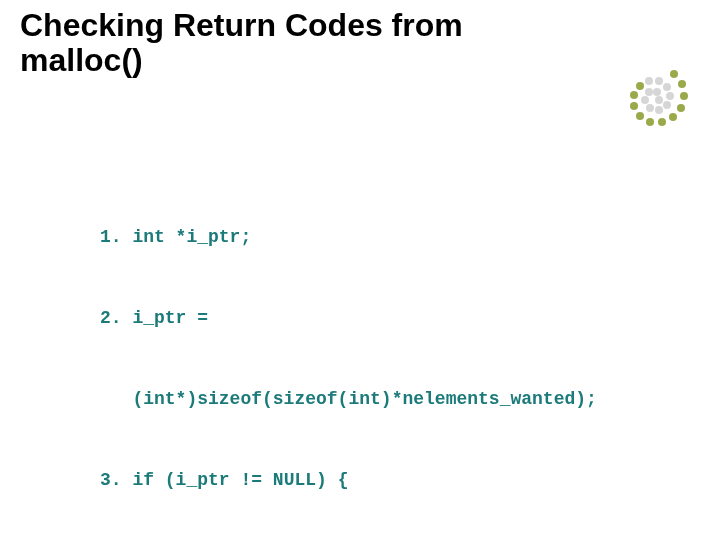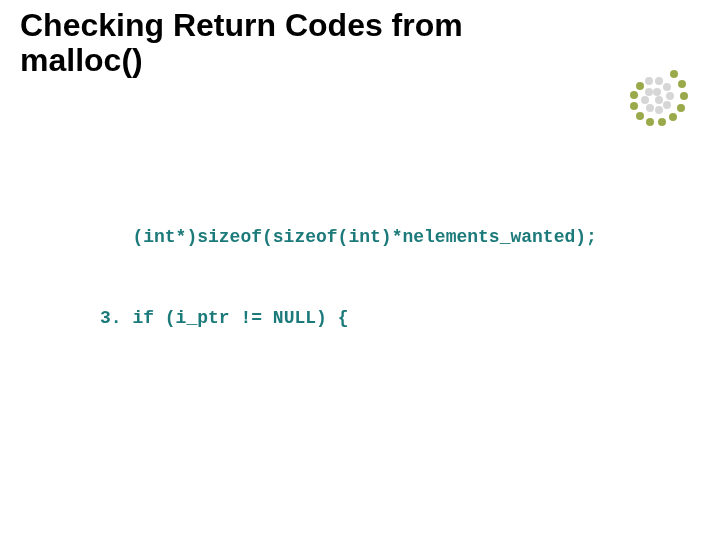--- a/index.html
+++ b/index.html
@@ -91,20 +91,22 @@
           <circle cx="33" cy="40" r="4"></circle>
           <circle cx="37" cy="32" r="4"></circle>
           <circle cx="45" cy="32" r="4"></circle>
           <circle cx="47" cy="40" r="4"></circle>
         </g>
       </svg>
     </span>
   </div>
 
   <div class="code-block">
+    <span class="code-line"><span class="num">1.</span> <span>int *i_ptr;</span></span>
+    <span class="code-line"><span class="num">2.</span> <span>i_ptr =</span></span>
     <span class="code-line"><span class="indent1"></span><span>(int*)sizeof(sizeof(int)*nelements_wanted);</span></span>
     <span class="code-line"><span class="num">3.</span> <span>if (i_ptr != NULL) {</span></span>
     
     
     
     
     
   </div>
 
 </div>

